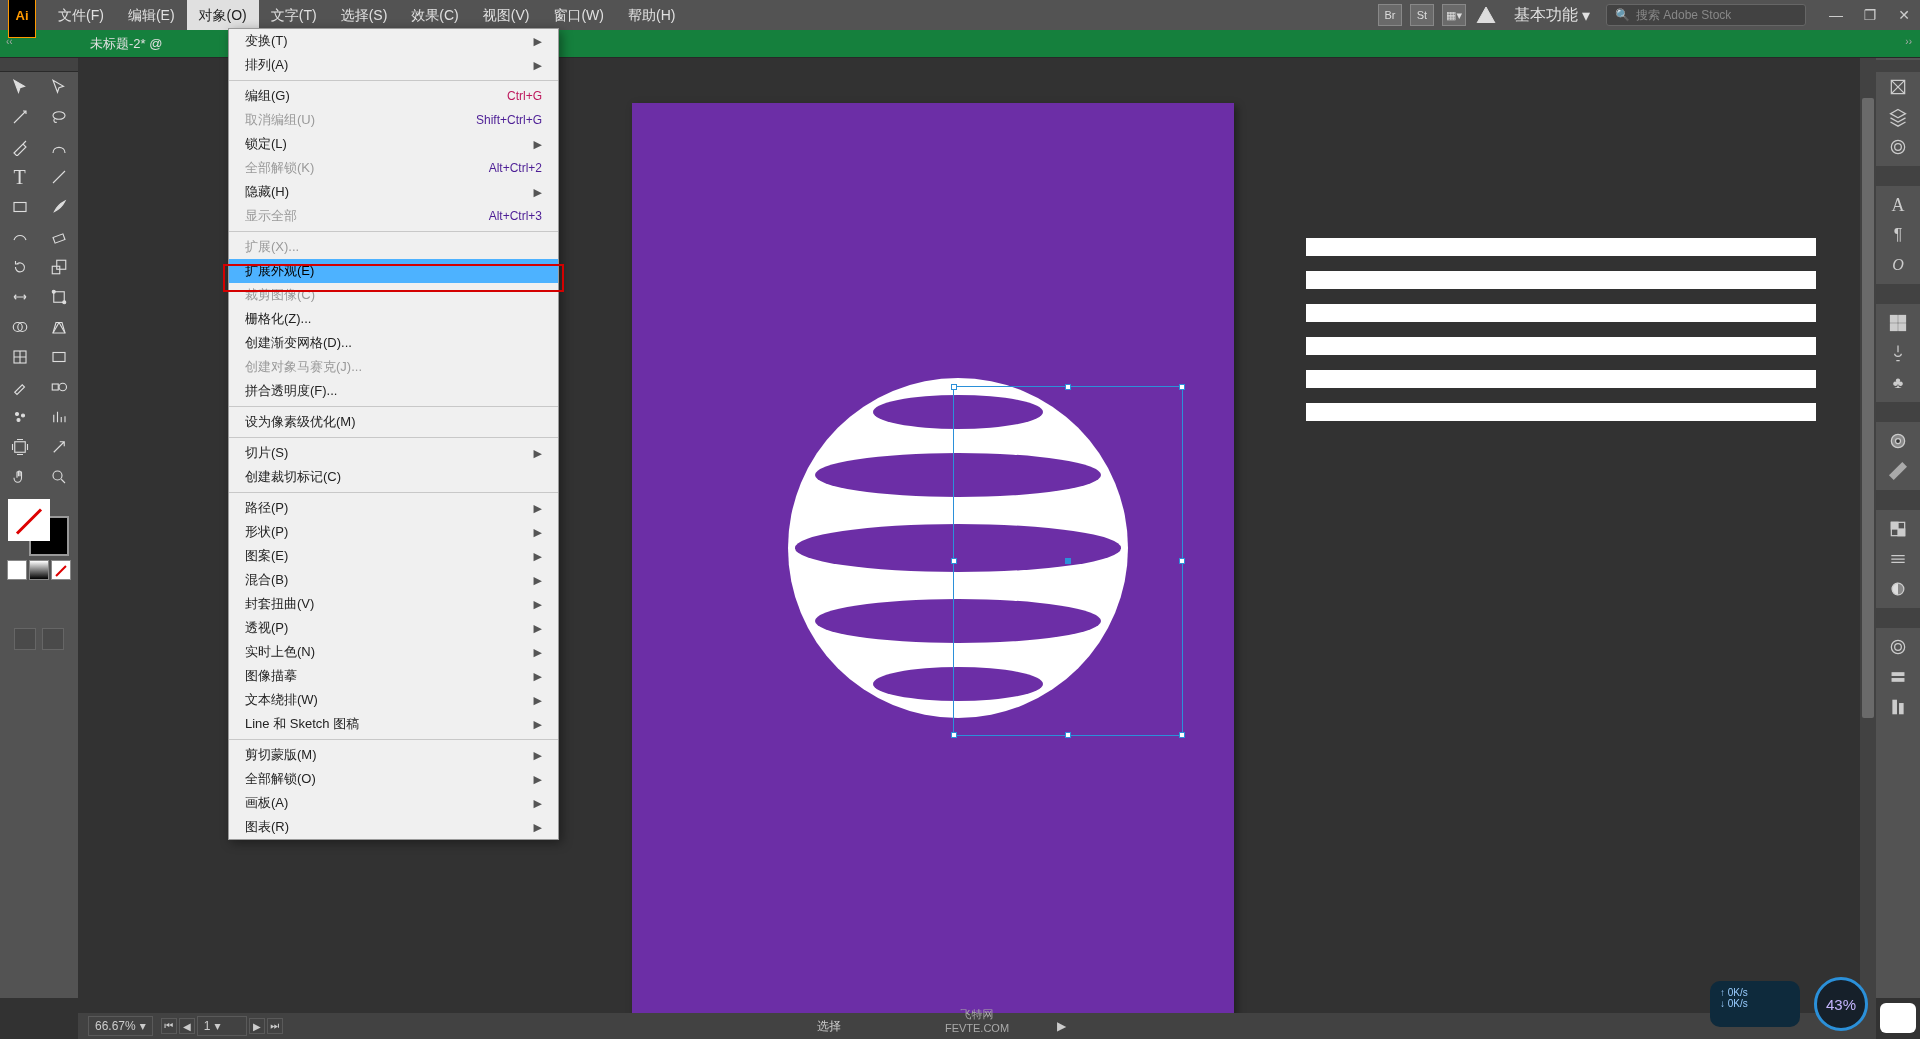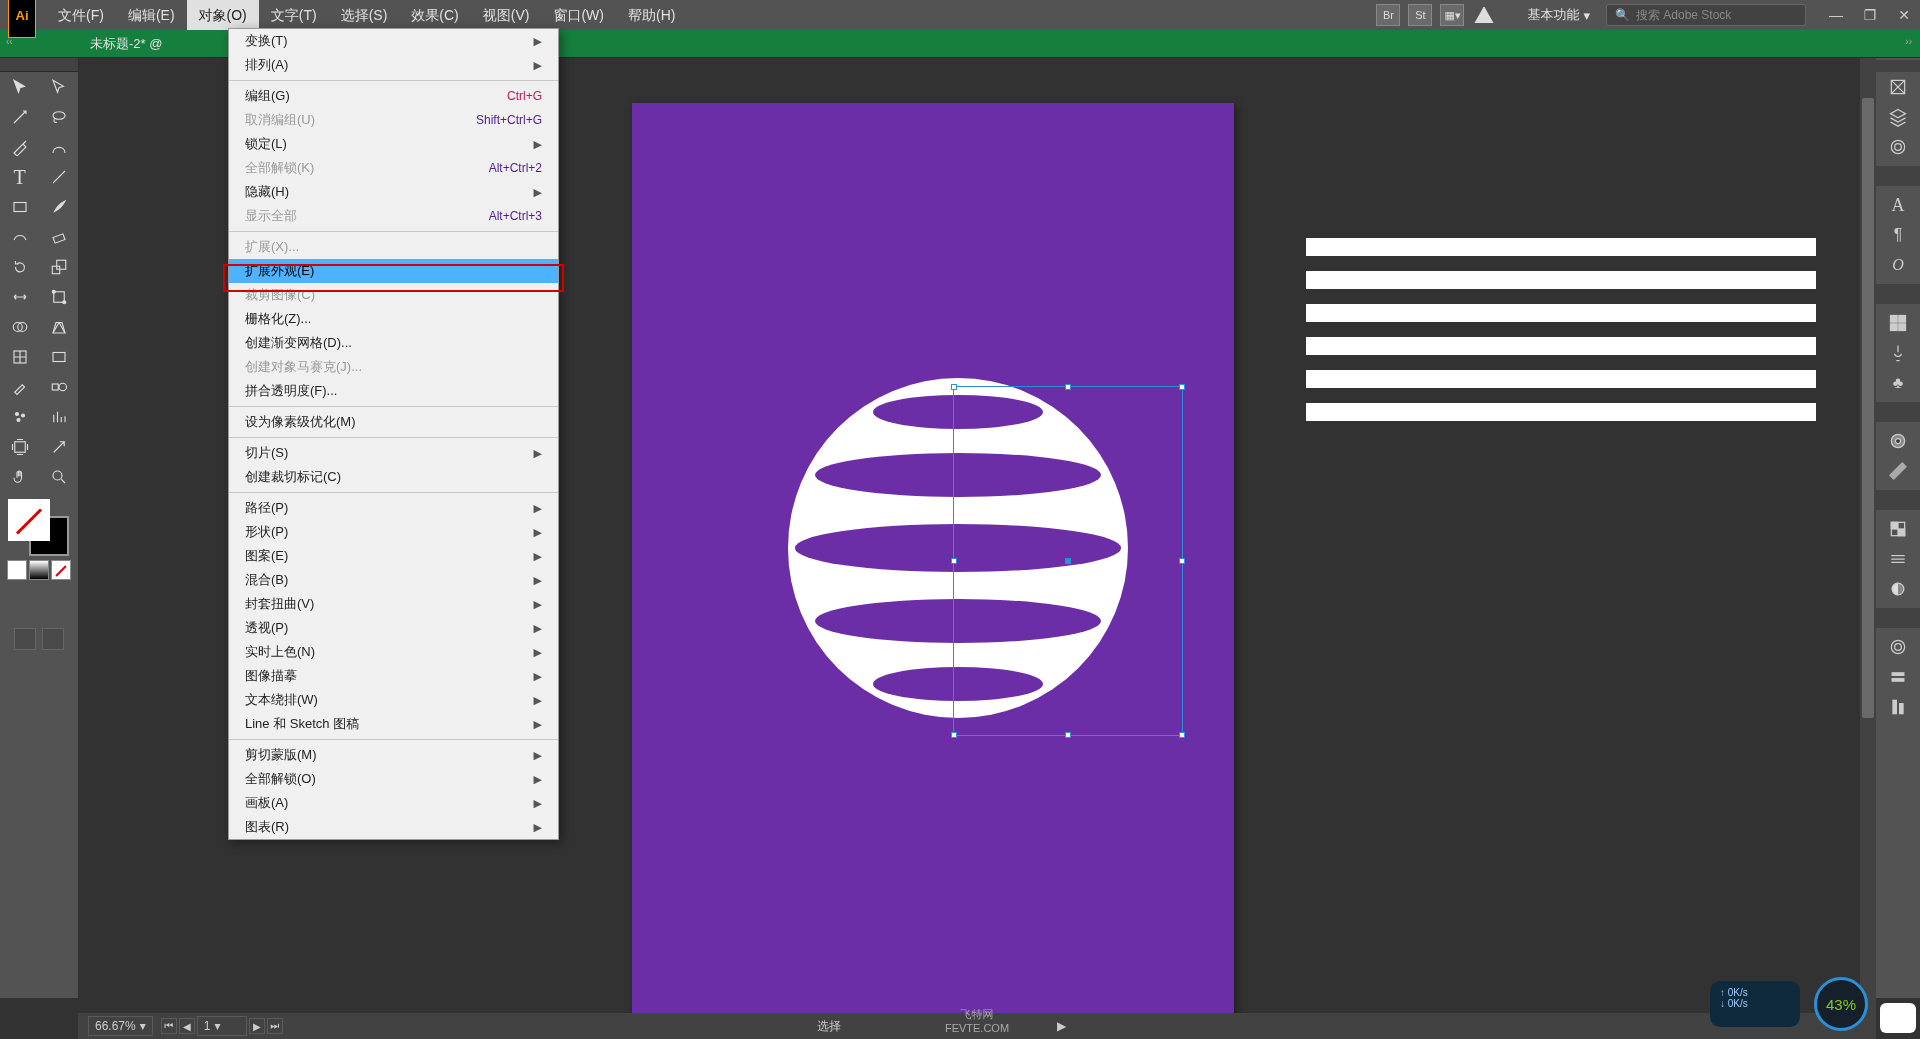--- a/index.html
+++ b/index.html
@@ -5,21 +5,21 @@
 * { margin: 0; padding: 0; box-sizing: border-box; font-family: "Microsoft YaHei", sans-serif; }
 body { background: #323232; color: #d0d0d0; width: 1920px; height: 1039px; overflow: hidden; position: relative; user-select: none; }
 
 
 .menubar { height: 30px; background: #535353; display: flex; align-items: center; padding: 0 8px; }
 .app-icon { width: 28px; height: 46px; background: #000000; color: #ff9a00; font-weight: bold; font-size: 13px; display: flex; align-items: center; justify-content: center; border: 1px solid #ff9a00; margin-right: 10px; }
 .menu-item { padding: 0 12px; height: 30px; line-height: 30px; font-size: 14px; color: #e0e0e0; cursor: pointer; }
 .menu-item.active { background: #e0e0e0; color: #222; }
 .menubar-right { margin-left: auto; display: flex; align-items: center; gap: 8px; }
 .mb-btn { width: 24px; height: 22px; border: 1px solid #888; background: #6a6a6a; display: flex; align-items: center; justify-content: center; font-size: 11px; color: #ddd; }
-.workspace-dd { color: #e0e0e0; font-size: 13px; padding: 0 8px; display: flex; align-items: center; gap: 4px; margin-left: 15px; }
+.workspace-dd { color: #e0e0e0; font-size: 16px; padding: 0 8px; display: flex; align-items: center; gap: 4px; }
 .searchbox { width: 200px; height: 22px; background: #424242; border: 1px solid #666; border-radius: 3px; display: flex; align-items: center; padding: 0 8px; color: #888; font-size: 12px; gap: 6px; }
 .win-btns { display: flex; gap: 18px; margin-left: 14px; }
 .win-btn { width: 16px; height: 16px; color: #ccc; display: flex; align-items: center; justify-content: center; font-size: 14px; }
 
 
 .tabbar { height: 28px; background: #15803d; display: flex; align-items: center; padding-left: 90px; border-bottom: 1px solid #282828; }
 .doc-tab { color: #e0e0e0; font-size: 13px; }
 
 
 .toolbox { position: absolute; left: 0; top: 58px; width: 78px; height: 940px; background: #535353; }
@@ -75,21 +75,21 @@
 
 .statusbar { position:absolute; left:78px; right:44px; bottom:0; height:26px; background:#424242; display:flex; align-items:center; padding:0 10px; font-size:12px; color:#ccc; gap:8px; }
 .sb-dd { display:flex; align-items:center; gap:4px; padding:0 6px; border:1px solid #5a5a5a; height:20px; }
 .sb-nav { display:flex; align-items:center; gap:2px; }
 .sb-nav .nbtn { width:16px; height:16px; display:flex; align-items:center; justify-content:center; border:1px solid #5a5a5a; font-size:10px; }
 .sb-mid { position:absolute; left:50%; transform:translateX(-160px); }
 .sb-center { position:absolute; left:50%; transform:translateX(-50%); text-align:center; font-size:11px; color:#aaa; top:-6px; }
 
 
 .netwidget { position:absolute; right:120px; bottom:12px; width:90px; height:46px; background:#0e2a3c; border-radius:10px; padding:6px 10px; font-size:10px; color:#9cf; }
-.pctwidget { position:absolute; right:52px; bottom:8px; width:54px; height:54px; border-radius:50%; border:3px solid #2b90d9; background:#16202a; display:flex; align-items:center; justify-content:center; color:#84cc16; font-size:15px; }
+.pctwidget { position:absolute; right:52px; bottom:8px; width:54px; height:54px; border-radius:50%; border:3px solid #2b90d9; background:#16202a; display:flex; align-items:center; justify-content:center; color:#c4b5fd; font-size:15px; }
 .catwidget { position:absolute; right:4px; bottom:6px; width:36px; height:30px; background:#fff; border-radius:6px; }
 
 </style>
 </head>
 <body>
 
 <div class="menubar">
   <div class="app-icon">Ai</div>
   <div class="menu-item">文件(F)</div>
   <div class="menu-item">编辑(E)</div>

